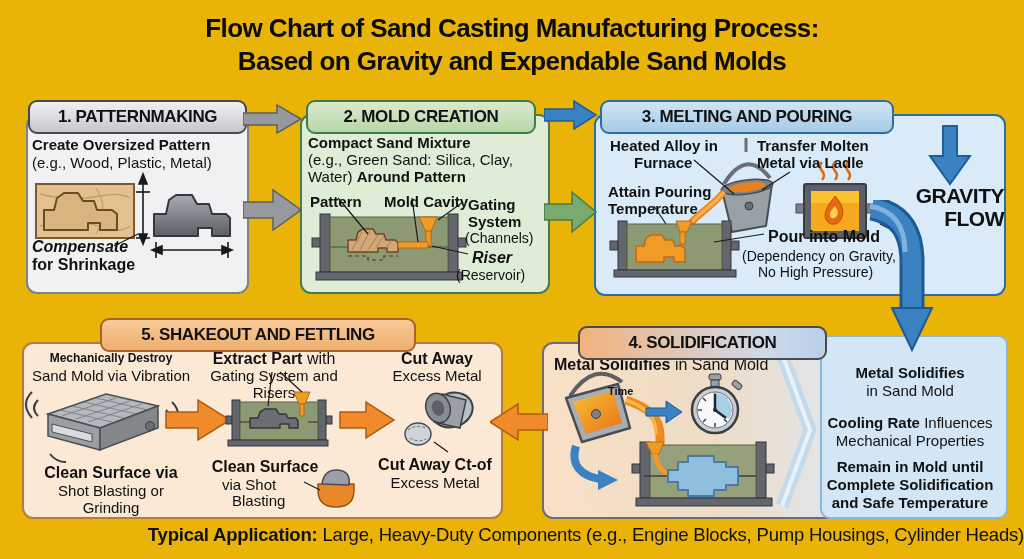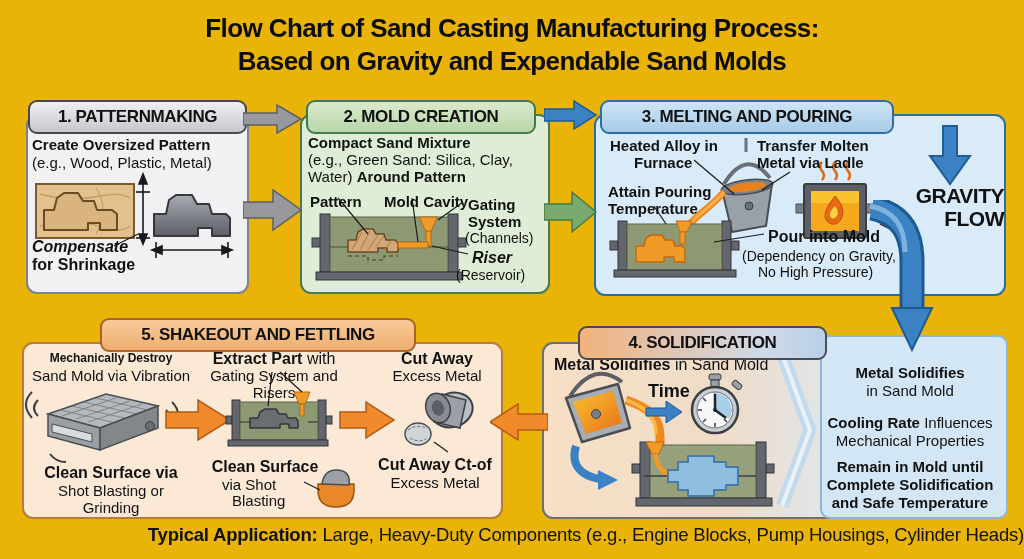--- a/index.html
+++ b/index.html
@@ -215,21 +215,21 @@
     <polygon points="42,108 82,108 62,150" fill="#3b82c2" stroke="#1c5a94" stroke-width="2"></polygon>
   </svg>
 
   <div class="box" id="box4">
     <div class="rpanel"></div>
   </div>
   <div class="hdr" id="hdr4">
     <span>4. SOLIDIFICATION</span>
   </div>
   <div class="txt nowrap" style="left:554px;top:356px;font-size:16px;"><span class="b">Metal Solidifies</span><span> in Sand Mold</span></div>
-  <div class="txt b nowrap" style="left:648px;top:383px;font-size:18px;">Time</div>
+  <div class="txt b nowrap" style="left:608px;top:383px;font-size:11px;">Time</div>
   <div class="rp-txt" style="left:818px;top:364px;">
     <div class="b">Metal Solidifies</div>
       <div>in Sand Mold</div>
   </div>
   <div class="rp-txt" style="left:818px;top:414px;">
     <div><span class="b">Cooling Rate</span><span> Influences</span></div>
     <div>Mechanical Properties</div>
   </div>
   <div class="rp-txt b" style="left:818px;top:458px;">
     <div>Remain in Mold until</div>

